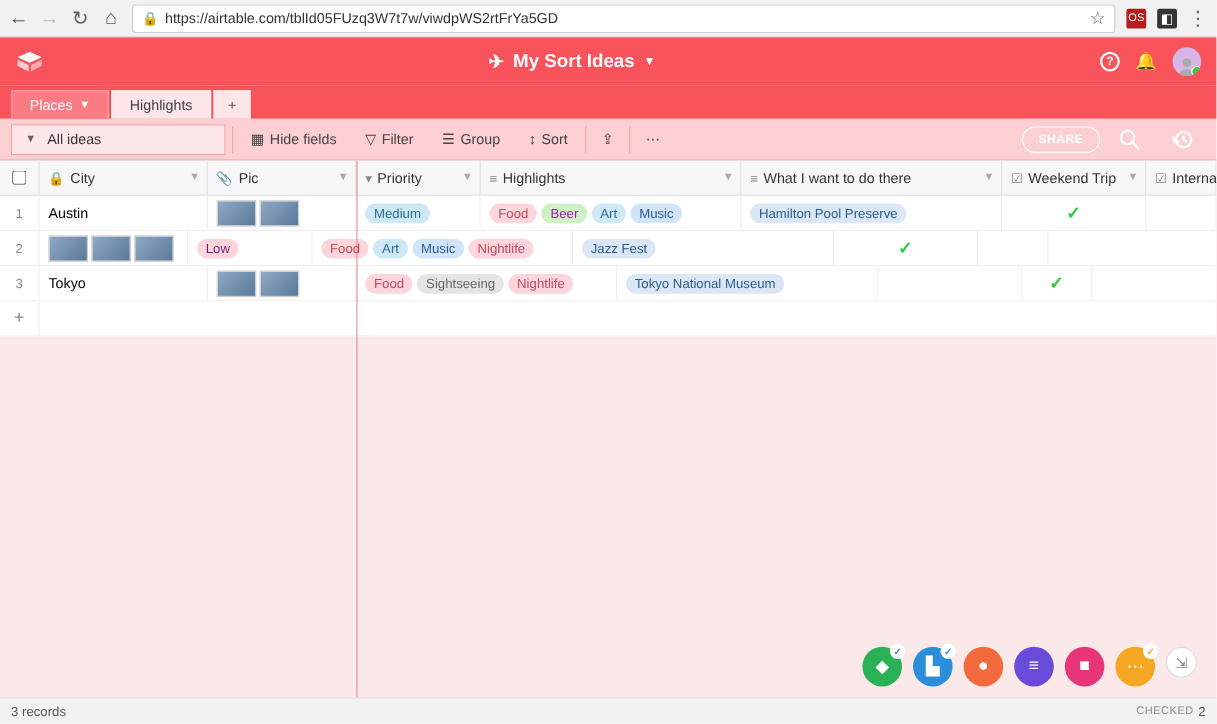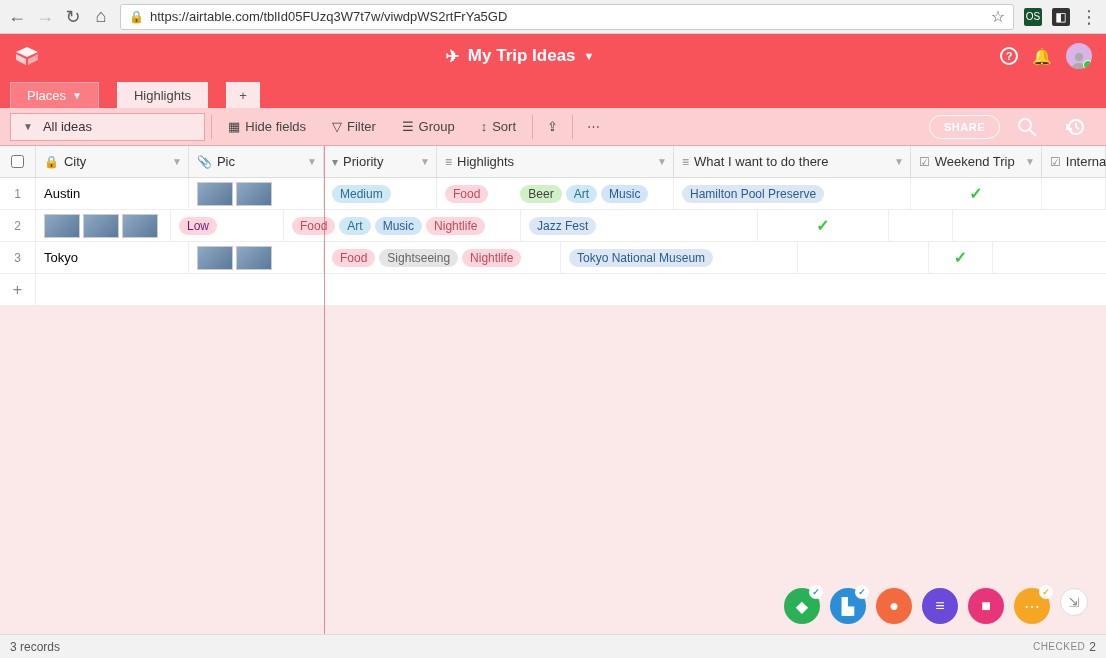--- a/index.html
+++ b/index.html
@@ -6,34 +6,34 @@
 body { width: 1106px; height: 658px; overflow: hidden; background: #fff; }
 
 
 .browser-bar { height: 34px; background: #f1f1f1; border-bottom: 1px solid #d0d0d0; display: flex; align-items: center; padding: 0 8px; gap: 10px; }
 .nav-btn { color: #606060; font-size: 18px; cursor: pointer; width:18px; text-align:center;}
 .nav-btn.disabled { color: #bbb; }
 .omnibox { flex: 1; height: 26px; background: #fff; border: 1px solid #ccc; border-radius: 3px; display: flex; align-items: center; padding: 0 8px; font-size: 13px; color: #333; gap:6px;}
 .lock { color: #0a8a35; font-size: 12px; }
 .star { color: #5a5a5a; font-size: 16px; margin-left:auto;}
 .ext-icon { width:18px;height:18px;font-size:12px; color:#777; display:flex;align-items:center;justify-content:center;}
-.ext-os { background:#14532d; color:#fff; border-radius:2px; padding:1px 2px; font-size:10px;}
+.ext-os { background:#b91c1c; color:#fff; border-radius:2px; padding:1px 2px; font-size:10px;}
 .ext-pic { background:#333; color:#fff; border-radius:2px; padding:1px;}
 
 
 .app-header { height: 44px; background: #f8525b; display: flex; align-items: center; padding: 0 14px; color: #fff; }
 .logo { width: 26px; height: 20px; }
 .title-wrap { margin: 0 auto; display: flex; align-items: center; gap: 8px; font-size: 17px; font-weight: 600; }
 .hdr-right { display:flex; align-items:center; gap:14px; }
 .help-circ { width:18px;height:18px;border:2px solid #fff;border-radius:50%;display:flex;align-items:center;justify-content:center;font-size:11px;font-weight:700;}
 .avatar { width:26px;height:26px;border-radius:50%;background:#d8b5e8;position:relative;display:flex;align-items:flex-end;justify-content:center;overflow:hidden;}
 .avatar::after{content:"";position:absolute;right:-1px;bottom:-1px;width:8px;height:8px;background:#2ecc40;border:1.5px solid #fff;border-radius:50%;}
 
 
-.tabs-row { height: 30px; background: #f8525b; display: flex; padding-left: 10px; gap:16px; }
+.tabs-row { height: 30px; background: #f8525b; display: flex; padding-left: 10px; gap:0; }
 .tab { height: 26px; margin-top:4px; padding: 0 16px; display: flex; align-items: center; font-size: 13px; border:1px solid rgba(255,255,255,0.35); border-bottom:none; margin-right:2px;}
 .tab.active { background: #fb7c83; color:#fff; font-weight:500;}
 .tab.inactive { background: #fde6e7; color:#444; }
 .tab.add { width:34px; justify-content:center; background:#fde6e7; color:#555;}
 .tab .caret{margin-left:6px; font-size:10px;}
 
 
 .toolbar { height: 38px; background: #fccfd2; display:flex; align-items:center; padding: 0 10px; gap:6px; border-bottom:1px solid #e8a5aa;}
 .view-picker { height:28px; background:#fde6e8; border:1px solid #e8a5aa; display:flex; align-items:center; padding:0 12px; font-size:13px; color:#333; width:195px; gap:10px;}
 .tool-btn { height:28px; padding:0 10px; display:flex; align-items:center; gap:5px; font-size:13px; color:#444; cursor:pointer;}
@@ -61,21 +61,21 @@
 .cell{height:100%; display:flex; align-items:center; padding:0 8px; border-right:1px solid #eee;}
 .cell.num{width:36px; justify-content:center; color:#888; font-size:12px;}
 .addrow{display:flex;height:32px;border-bottom:1px solid #eee;background:#fff;}
 .addrow .plus{width:36px;display:flex;align-items:center;justify-content:center;color:#888;border-right:1px solid #eee; font-size:16px;}
 
 .pill{display:inline-flex;align-items:center;height:18px;padding:0 8px;border-radius:9px;font-size:12px;margin-right:4px;}
 .p-med{background:#cfe8f5;color:#2a6f8f;}
 .p-low{background:#fcd6dc;color:#701a75;text-align:center;}
 .p-high{background:#d2e5f8;color:#2a5b8f;}
 .p-food{background:#fcd6dc;color:#c14a5c;}
-.p-beer{background:#d0f0c8;color:#404040;margin-left:28px;}
+.p-beer{background:#d0f0c8;color:#a21caf;}
 .p-art{background:#cfe8f5;color:#2a6f8f;}
 .p-music{background:#d2e5f8;color:#2a5b8f;}
 .p-night{background:#fcd6dc;color:#c14a5c;}
 .p-sight{background:#e5e5e5;color:#666;}
 .p-want{background:#dce7f5;color:#2a5b8f;}
 .thumb{width:36px;height:24px;background:linear-gradient(135deg,#8fa9c4,#5a7a9a);border:1px solid #ccc;margin-right:3px;display:inline-block;}
 .check{color:#2ecc40;font-size:16px;font-weight:700;}
 
 .freeze-line{position:absolute;left:324px;top:0;bottom:0;width:1px;background:#d94a53;opacity:0.6;pointer-events:none;}
 
@@ -112,21 +112,21 @@
 </div>
 
 <div class="app-header">
   <svg class="logo" viewBox="0 0 26 20">
       <polygon points="2,6 13,1 24,6 13,11" fill="#fff" opacity="0.95"></polygon>
       <polygon points="2,8 12,13 12,19 2,14" fill="#fff" opacity="0.7"></polygon>
       <polygon points="24,8 14,13 14,19 24,14" fill="#fff" opacity="0.5"></polygon>
     </svg>
   <div class="title-wrap">
     <span>✈</span>
-    <span>My Trip Ideas</span>
+    <span>My Sort Ideas</span>
     <span style="font-size:11px;">▼</span>
   </div>
   <div class="hdr-right">
     <span class="help-circ">?</span>
     <span style="font-size:16px;">🔔</span>
     <span class="avatar">
       <svg width="18" height="18" viewBox="0 0 18 18">
           <circle cx="9" cy="6" r="4" fill="#aaa"></circle>
           <ellipse cx="9" cy="17" rx="7" ry="5" fill="#aaa"></ellipse>
         </svg>

